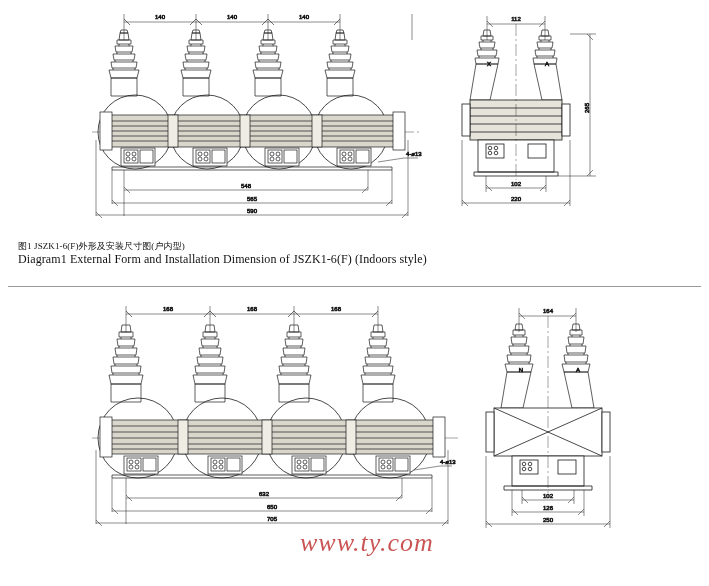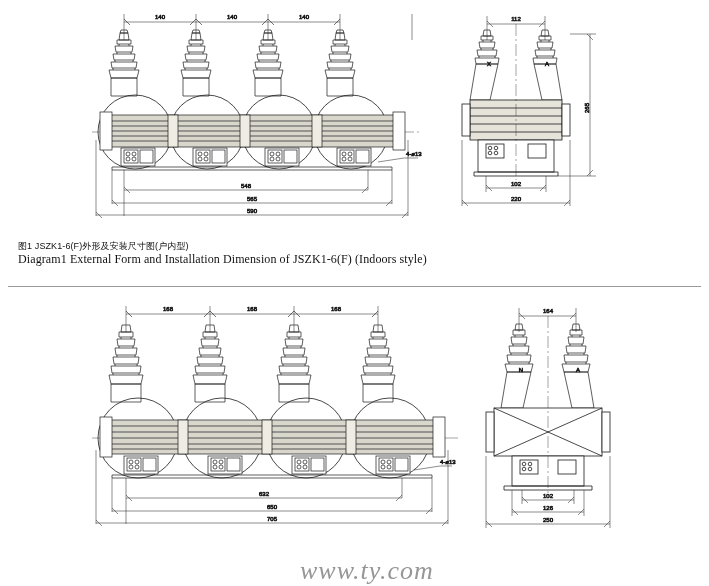--- a/index.html
+++ b/index.html
@@ -18,30 +18,30 @@
     border-top:1px solid #9a9a9a;
   }
   .caption {
     position:absolute;
     font-size:9.5px;
     line-height:13px;
     color:#111;
     white-space:nowrap;
     letter-spacing:0.1px;
   }
-  .caption .cn { font-family:Liberation Sans, sans-serif; font-size:9px; }
+  .caption .cn { font-family:Liberation Serif, serif; font-size:9px; }
   .caption .en { font-family:"Liberation Serif", serif; font-size:12px; }
   .cap-top { left:18px; top:240px; }
   svg { display:block; }
   .watermark {
     position:absolute;
-    left:300px; top:556px;
+    left:300px; top:528px;
     font-family:"Liberation Serif", serif;
     font-size:26px;
-    color:#737373;
+    color:#b91c1c;
     opacity:0.75;
     font-style:italic;
     letter-spacing:1px;
     pointer-events:none;
   }
   text { font-family:"Liberation Sans", sans-serif; fill:#111; }
 </style>
 </head>
 <body>
 

